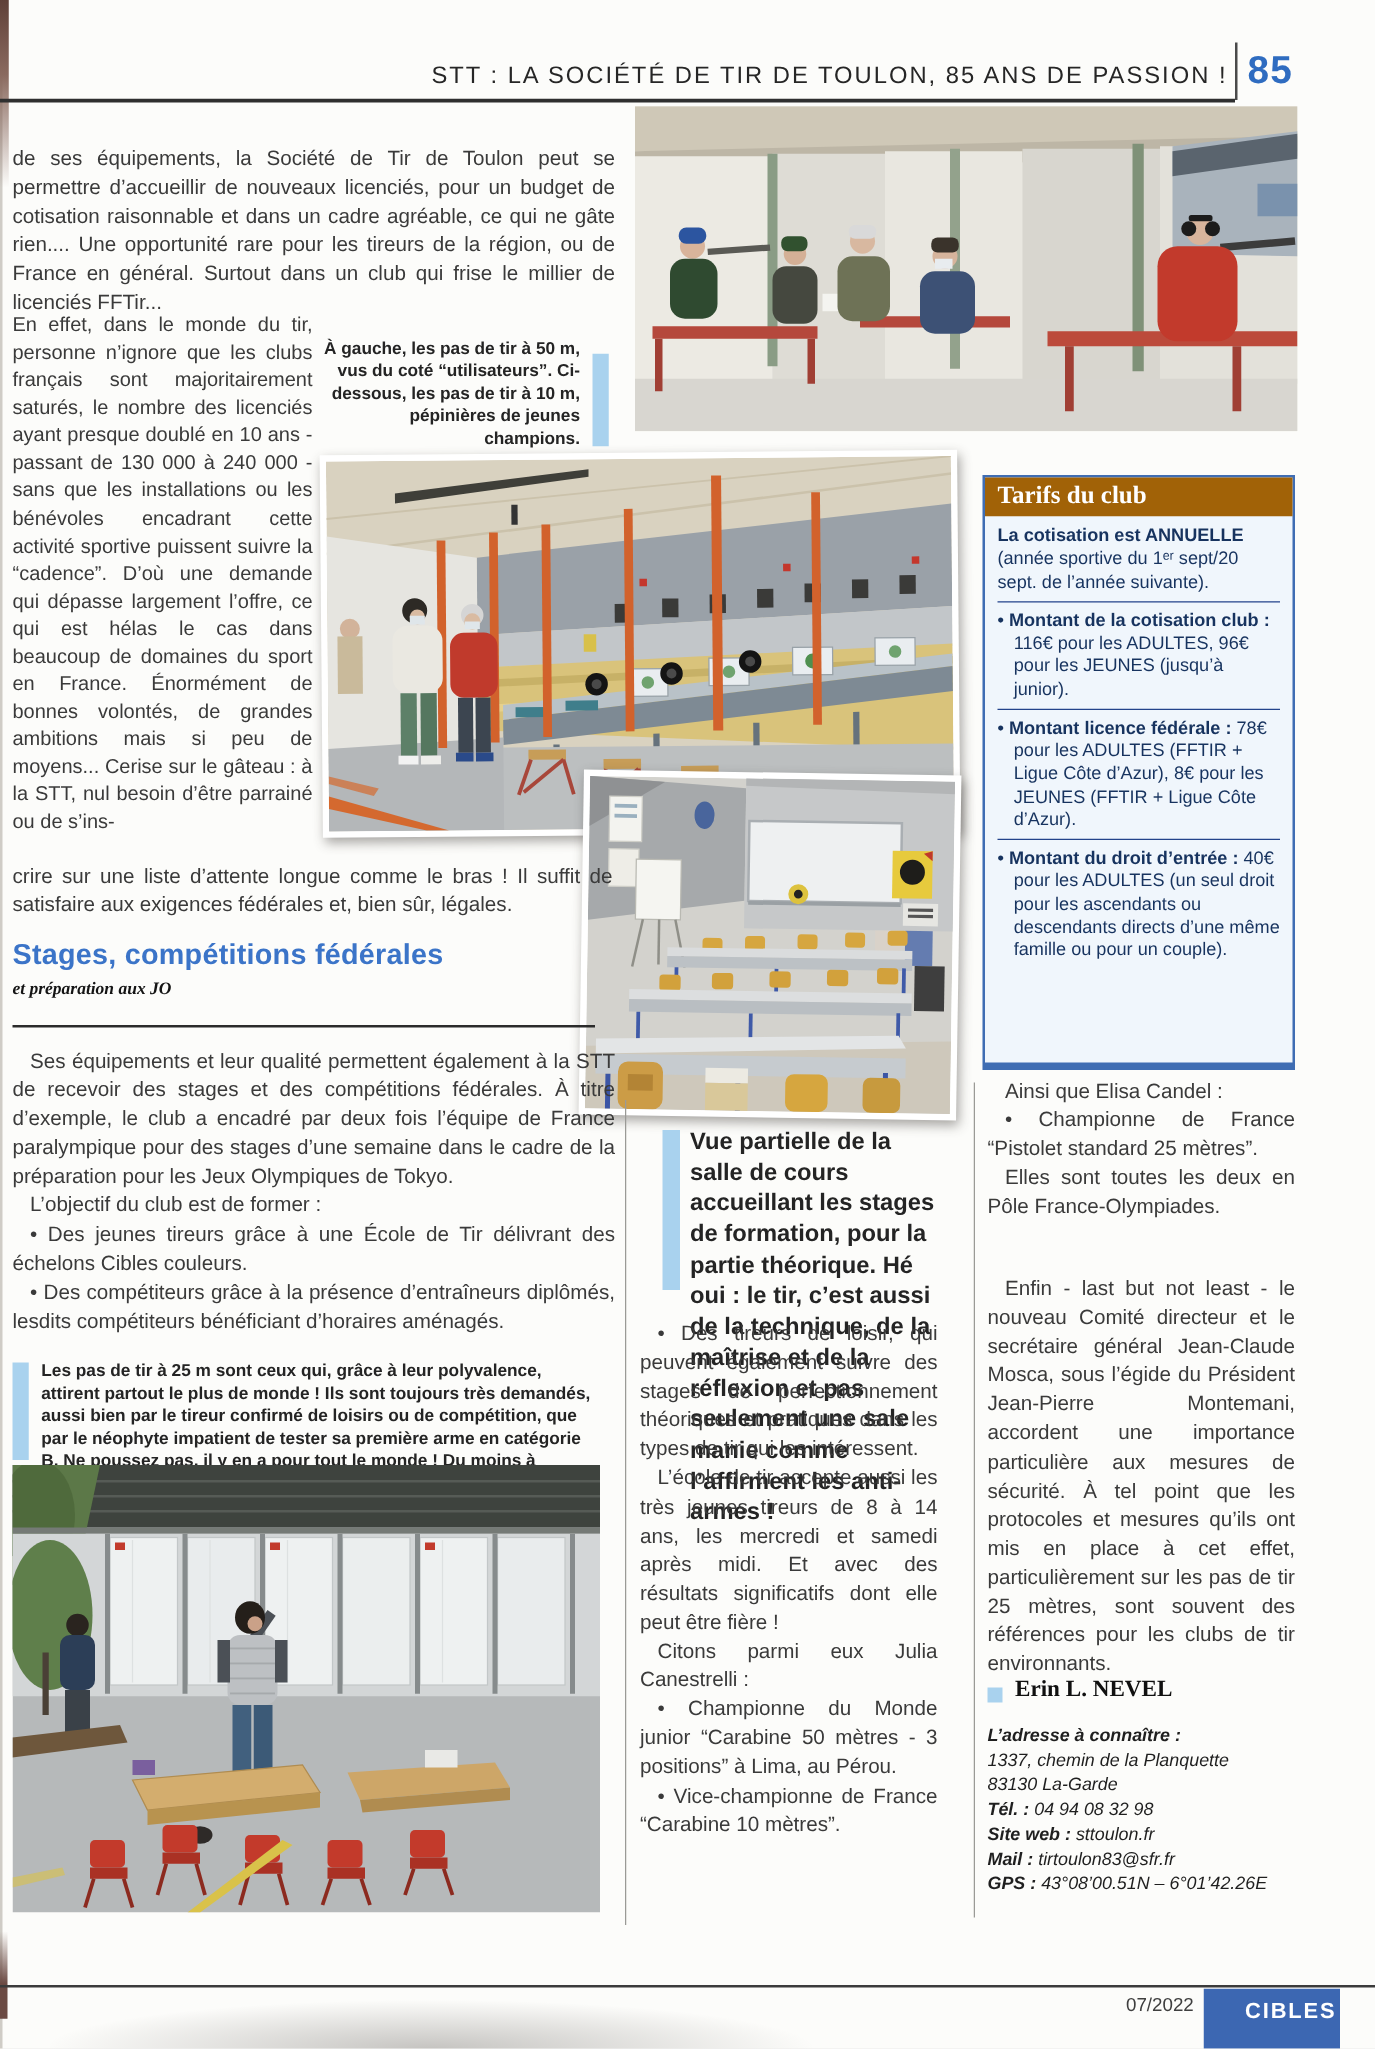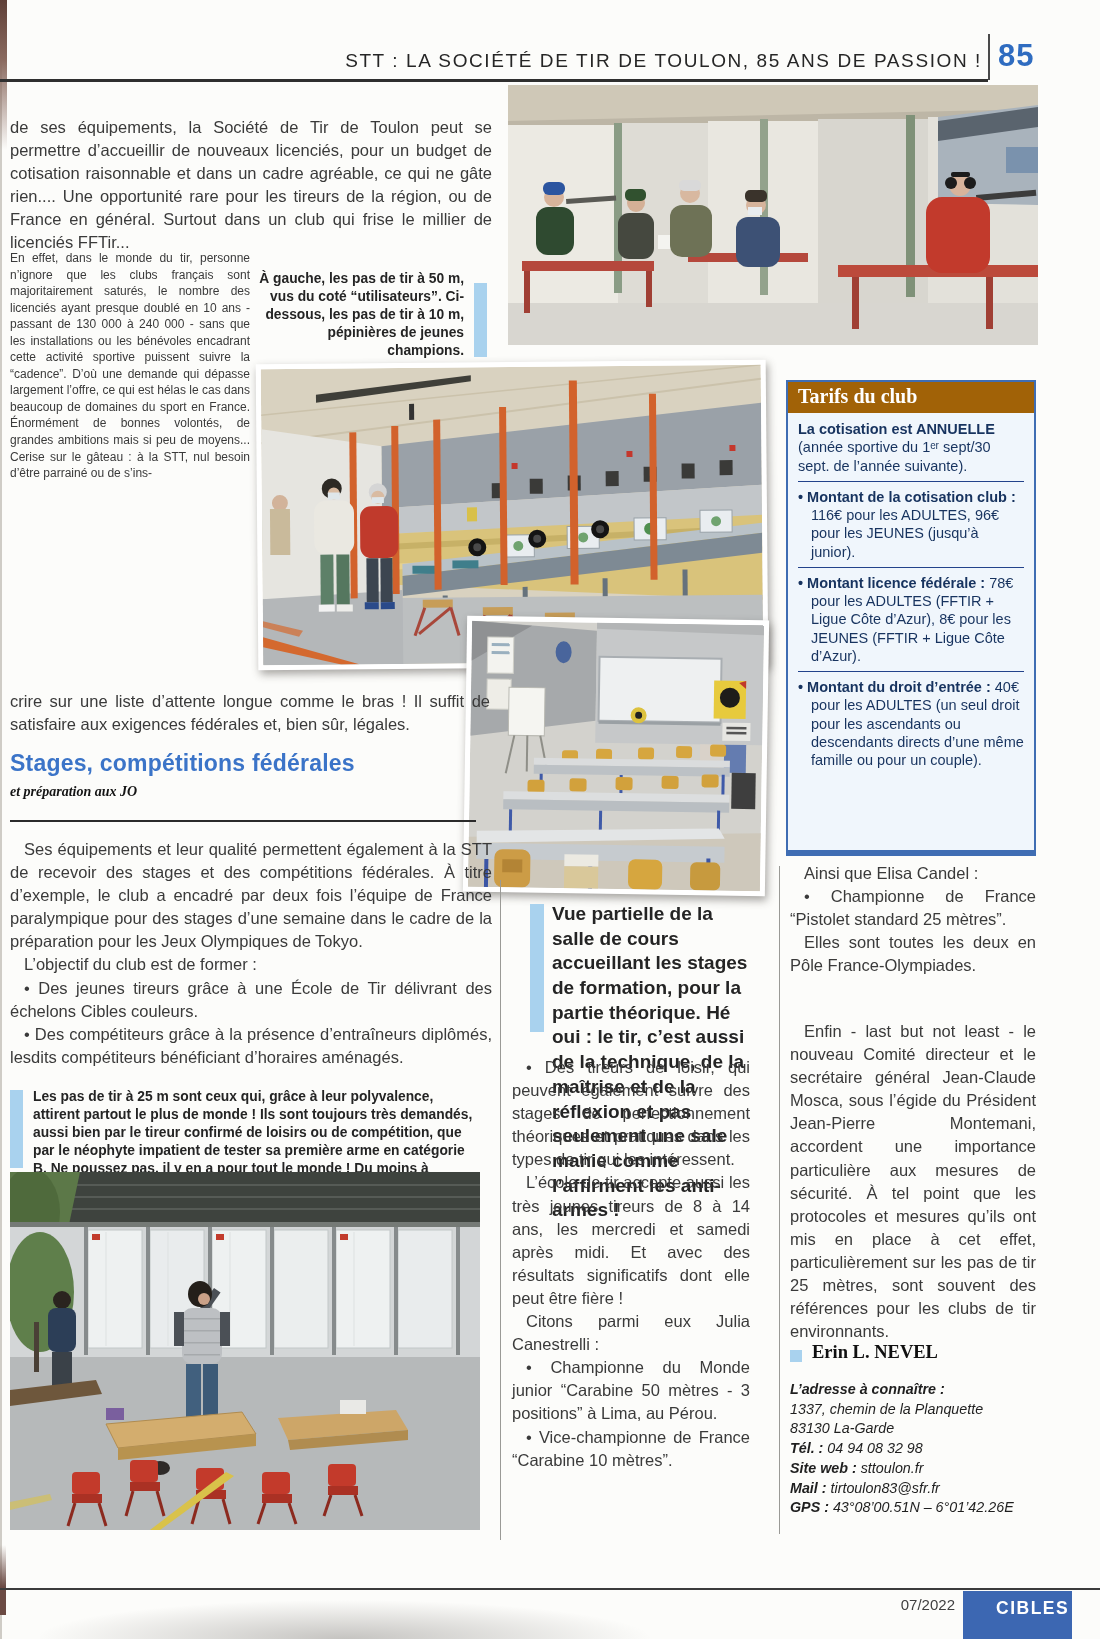--- a/index.html
+++ b/index.html
@@ -7,21 +7,21 @@
         font-family:"Liberation Sans","DejaVu Sans",sans-serif;}
   .abs{position:absolute;}
   
   .hdr-title{font-size:19px;letter-spacing:1.6px;color:#262626;text-align:right;white-space:nowrap;}
   .hdr-rule{background:#2f2f2f;height:2.5px;}
   .hdr-vline{background:#4a4a4a;width:2px;}
   .page-num{font-size:31px;font-weight:bold;color:#2f6cc0;letter-spacing:1px;}
   
   .body-text{font-size:16.5px;line-height:1.40;color:#3a3a3a;text-align:justify;}
   .body-text p{margin:0;}
-  .sm{font-size:12px;line-height:1.38;}
+  .sm{font-size:16px;line-height:1.38;}
   .ind{text-indent:14px;}
   .bullet{text-indent:14px;}
   .bullet::before{content:"• ";}
   .caption{font-weight:bold;font-size:19px;line-height:1.30;color:#242424;}
   .bar{background:#a9d2ee;}
   .h1-blue{font-size:23px;font-weight:bold;color:#3b74c8;letter-spacing:.2px;}
   .h2-serif{font-family:"Liberation Serif","DejaVu Serif",serif;font-size:14px;font-weight:bold;font-style:italic;color:#141414;}
   .rule-thin{background:#2b2b2b;height:1.6px;}
   .vdiv{width:1px;background:#9a9a96;}
   
@@ -426,21 +426,21 @@
     <p class="bullet">Des tireurs de loisir, qui peuvent également suivre des stages de perfectionnement théoriques et pratiques dans les types de tir qui les intéressent.</p>
     <p class="ind">L’école de tir accepte aussi les très jeunes tireurs de 8 à 14 ans, les mercredi et samedi après midi. Et avec des résultats significatifs dont elle peut être fière !</p>
     <p class="ind">Citons parmi eux Julia Canestrelli :</p>
     <p class="bullet">Championne du Monde junior “Carabine 50 mètres - 3 positions” à Lima, au Pérou.</p>
     <p class="bullet">Vice-championne de France “Carabine 10 mètres”.</p>
   </div>
 
   <div class="abs tarifs" style="left:786px;top:380px;width:250px;height:476px;">
     <div class="t-head">Tarifs du club</div>
     <div class="t-body">
-      <div><span class="tb">La cotisation est ANNUELLE</span> <span>(année sportive du 1ᵉʳ sept/30 sept. de l’année suivante).</span></div>
+      <div><span class="tb">La cotisation est ANNUELLE</span> <span>(année sportive du 1ᵉʳ sept/20 sept. de l’année suivante).</span></div>
       <div class="t-div"></div>
       <div class="t-item"><span>Montant de la cotisation club :</span> <span class="tv">116€ pour les ADULTES, 96€ pour les JEUNES (jusqu’à junior).</span></div>
       <div class="t-div"></div>
       <div class="t-item"><span>Montant licence fédérale :</span> <span class="tv">78€ pour les ADULTES (FFTIR + Ligue Côte d’Azur), 8€ pour les JEUNES (FFTIR + Ligue Côte d’Azur).</span></div>
       <div class="t-div"></div>
       <div class="t-item"><span>Montant du droit d’entrée :</span> <span class="tv">40€ pour les ADULTES (un seul droit pour les ascendants ou descendants directs d’une même famille ou pour un couple).</span></div>
     </div>
   </div>
 
   <div class="abs body-text" style="left:790px;top:862px;width:246px;">

